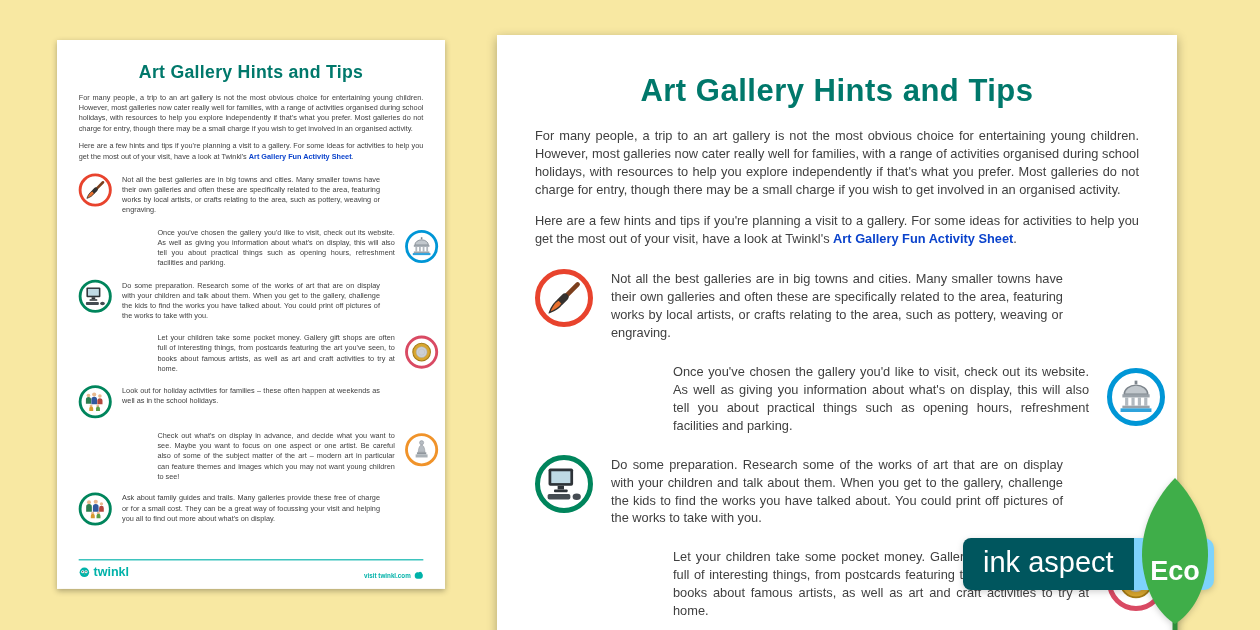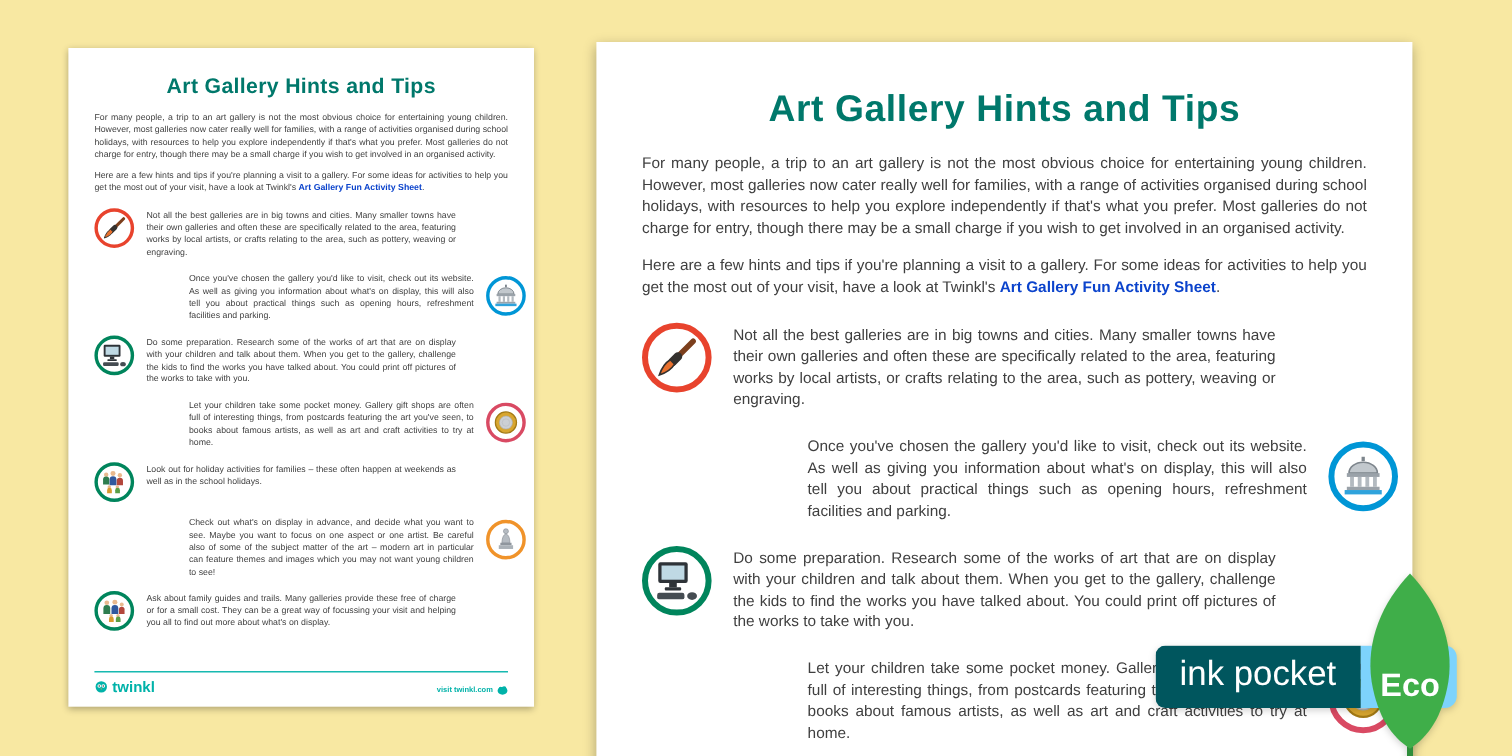--- a/index.html
+++ b/index.html
@@ -284,21 +284,21 @@
         </div>
 
       </div>
     </div>
 
   </div>
 </div>
   </div>
 
   <div class="ink-banner">
-    <div class="ink-label">ink pocket</div>
+    <div class="ink-label">ink aspect</div>
     <div class="eco-box">
       <svg class="leaf" viewBox="0 0 86 164">
         <path d="M43 146 L43 164" stroke="#2f8d3b" stroke-width="5"></path>
         <path d="M43 2 C66 26 80 58 75 92 C70 122 58 138 43 148 C28 138 16 122 11 92 C6 58 20 26 43 2 Z" fill="#3fae49"></path>
         <text x="43" y="104" text-anchor="middle" font-size="27" font-weight="bold" fill="#ffffff" font-family="Liberation Sans, sans-serif">Eco</text>
       </svg>
     </div>
   </div>
 </div>
 

